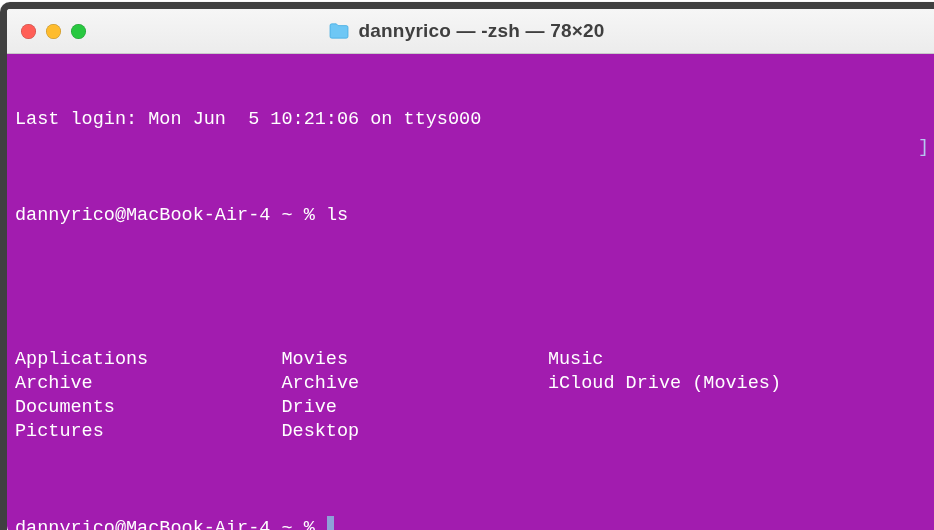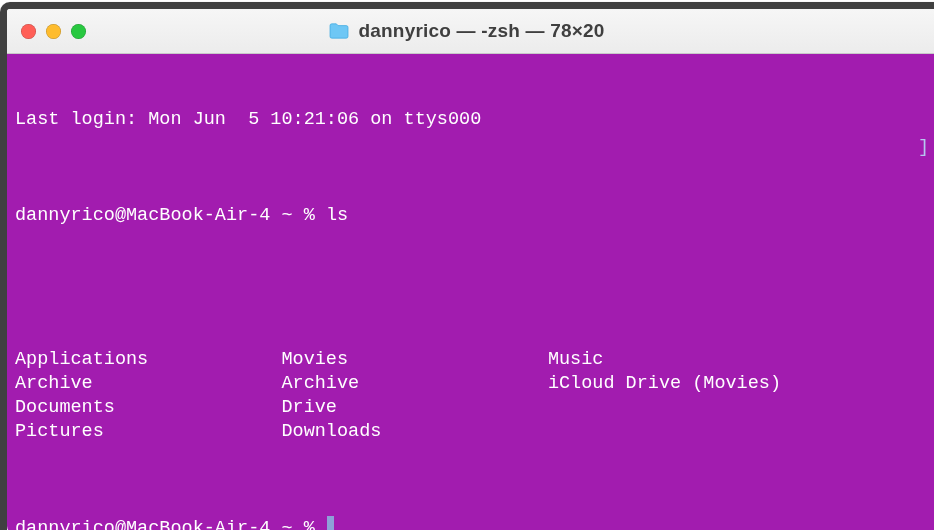--- a/index.html
+++ b/index.html
@@ -135,21 +135,21 @@
     <span class="hang-bracket">]</span>
 
     <div class="ls-cols">
       <div class="ls-col c1"><span class="term-line">Applications</span>
 <span class="term-line">Archive</span>
 <span class="term-line">Documents</span>
 <span class="term-line">Pictures</span></div>
       <div class="ls-col c2"><span class="term-line">Movies</span>
 <span class="term-line">Archive</span>
 <span class="term-line">Drive</span>
-<span class="term-line">Downloads</span></div>
+<span class="term-line">Desktop</span></div>
       <div class="ls-col c3"><span class="term-line">Music</span>
 <span class="term-line">iCloud Drive (Movies)</span>
 <span class="term-line"></span>
 <span class="term-line"></span></div>
     </div>
 
     <div class="term-line"><span class="prompt-user">dannyrico@MacBook-Air-4</span> <span class="prompt-path">~</span> <span class="prompt-symbol">%</span> <span class="cursor-block"></span></div>
   </div>
 
 </div>

